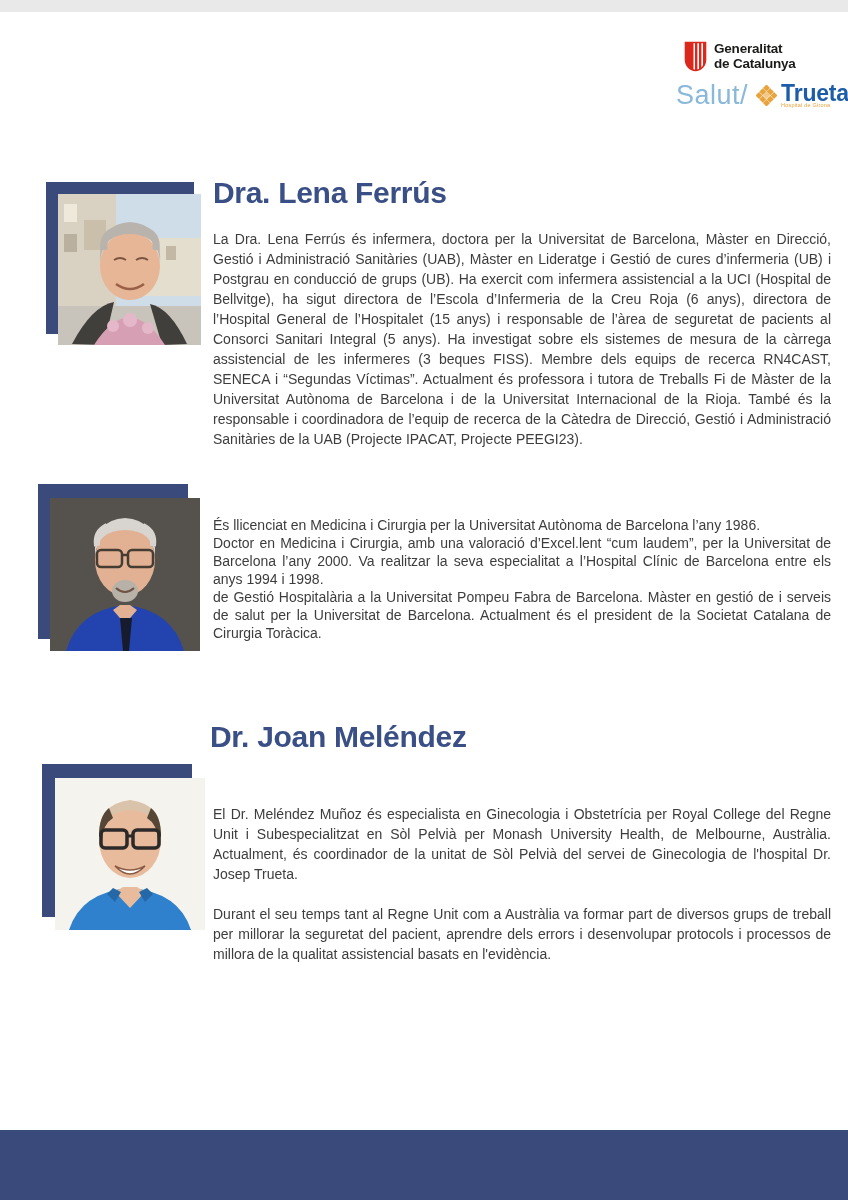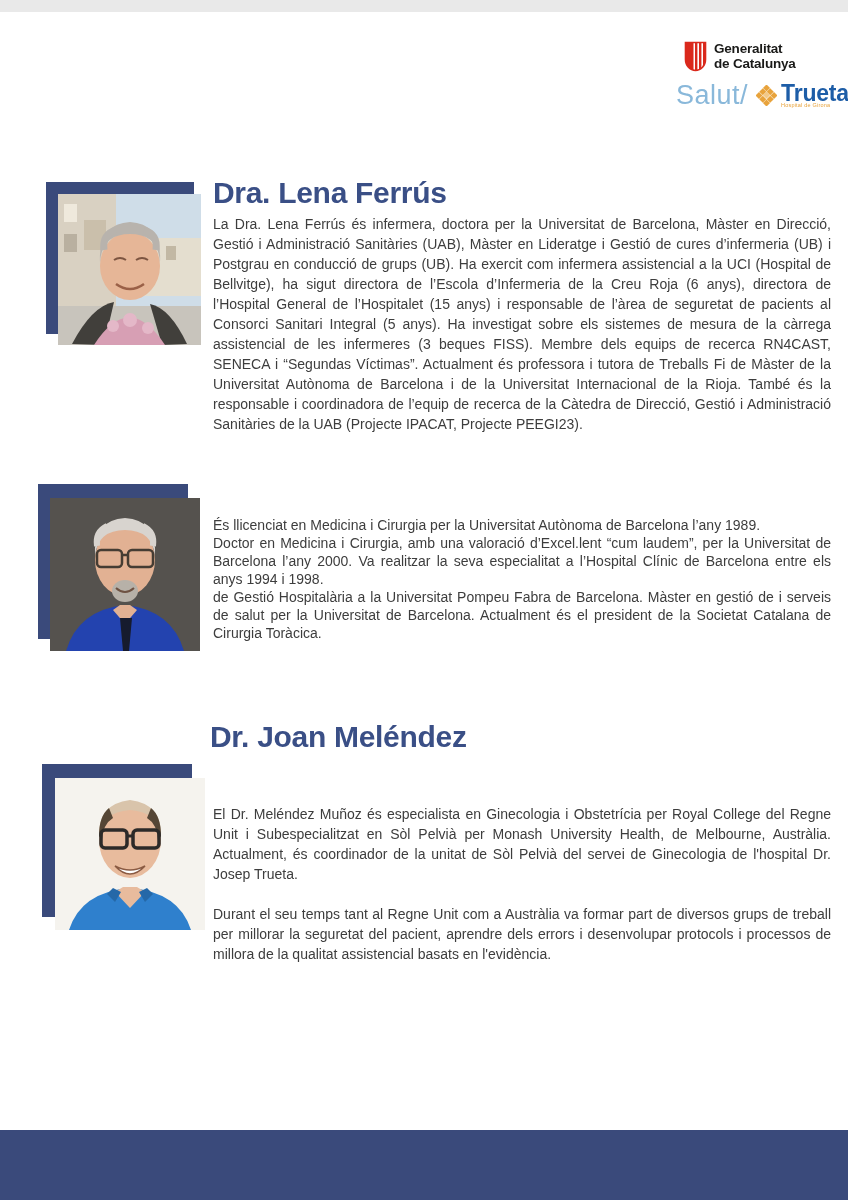--- a/index.html
+++ b/index.html
@@ -113,21 +113,21 @@
       <ellipse cx="72" cy="72" rx="30" ry="34" fill="#e6b697"></ellipse>
       <path d="M42,68 Q40,30 72,28 Q104,30 102,68 Q100,40 72,40 Q44,40 42,68" fill="#b8b3ad"></path>
       <path d="M46,56 Q44,40 58,36" fill="none" stroke="#b8b3ad" stroke-width="7"></path>
       <path d="M98,56 Q100,40 86,36" fill="none" stroke="#b8b3ad" stroke-width="7"></path>
       <path d="M56,66 q6,-4 12,0" stroke="#7c5440" stroke-width="2" fill="none"></path>
       <path d="M78,66 q6,-4 12,0" stroke="#7c5440" stroke-width="2" fill="none"></path>
       <path d="M58,90 q14,10 28,0" stroke="#9a6047" stroke-width="2.5" fill="none"></path>
     </svg>
   </div>
   <h2 class="speaker-name" style="left:213px;top:164px;">Dra. Lena Ferrús</h2>
-  <div class="bio lh20" style="top:202px;">
+  <div class="bio lh20" style="top:217px;">
     <p>La Dra. Lena Ferrús és infermera, doctora per la Universitat de Barcelona, Màster en Direcció, Gestió i Administració Sanitàries (UAB), Màster en Lideratge i Gestió de cures d’infermeria (UB) i Postgrau en conducció de grups (UB). Ha exercit com infermera assistencial a la UCI (Hospital de Bellvitge), ha sigut directora de l’Escola d’Infermeria de la Creu Roja (6 anys), directora de l’Hospital General de l’Hospitalet (15 anys) i responsable de l’àrea de seguretat de pacients al Consorci Sanitari Integral (5 anys). Ha investigat sobre els sistemes de mesura de la càrrega assistencial de les infermeres (3 beques FISS). Membre dels equips de recerca RN4CAST, SENECA i “Segundas Víctimas”. Actualment és professora i tutora de Treballs Fi de Màster de la Universitat Autònoma de Barcelona i de la Universitat Internacional de la Rioja. També és la responsable i coordinadora de l’equip de recerca de la Càtedra de Direcció, Gestió i Administració Sanitàries de la UAB (Projecte IPACAT, Projecte PEEGI23).</p>
   </div>
 
   <div class="frame" style="left:38px;top:472px;width:150px;height:155px;"></div>
   <div class="photo" style="left:50px;top:486px;width:150px;height:153px;">
     <svg width="150" height="153" viewBox="0 0 150 153">
       <rect width="150" height="153" fill="#55524e"></rect>
       <path d="M16,153 Q28,112 75,107 Q122,112 134,153 Z" fill="#2343af"></path>
       <path d="M63,112 L75,126 L87,112 L80,107 L70,107 Z" fill="#e2b193"></path>
       <path d="M70,120 h12 l-3,33 h-6 Z" fill="#161b2e"></path>
@@ -136,21 +136,21 @@
       <path d="M47,48 Q45,34 57,28" fill="none" stroke="#d8d4cf" stroke-width="6"></path>
       <path d="M103,48 Q105,34 93,28" fill="none" stroke="#d8d4cf" stroke-width="6"></path>
       <ellipse cx="75" cy="93" rx="13" ry="11" fill="#b7b1a8"></ellipse>
       <path d="M66,90 q9,8 18,0" stroke="#6e5242" stroke-width="2" fill="none"></path>
       <rect x="47" y="52" width="25" height="17" rx="4" fill="none" stroke="#453c33" stroke-width="2.5"></rect>
       <rect x="78" y="52" width="25" height="17" rx="4" fill="none" stroke="#453c33" stroke-width="2.5"></rect>
       <line x1="72" y1="57" x2="78" y2="57" stroke="#453c33" stroke-width="2.5"></line>
     </svg>
   </div>
   <div class="bio lh18" style="top:504px;">
-    <p>És llicenciat en Medicina i Cirurgia per la Universitat Autònoma de Barcelona l’any 1989.</p>
+    <p>És llicenciat en Medicina i Cirurgia per la Universitat Autònoma de Barcelona l’any 1986.</p>
     <p>Doctor en Medicina i Cirurgia, amb una valoració d’Excel.lent “cum laudem”, per la Universitat de Barcelona l’any 2000. Va realitzar la seva especialitat a l’Hospital Clínic de Barcelona entre els anys 1994 i 1998.</p>
     <p>de Gestió Hospitalària a la Universitat Pompeu Fabra de Barcelona. Màster en gestió de i serveis de salut per la Universitat de Barcelona. Actualment és el president  de la Societat Catalana de Cirurgia Toràcica.</p>
   </div>
 
   <div class="frame" style="left:42px;top:752px;width:150px;height:153px;"></div>
   <div class="photo" style="left:55px;top:766px;width:150px;height:152px;">
     <svg width="150" height="152" viewBox="0 0 150 152">
       <rect width="150" height="152" fill="#f5f3ee"></rect>
       <path d="M14,152 Q26,114 75,110 Q124,114 136,152 Z" fill="#2f80cd"></path>
       <path d="M60,114 L75,130 L90,114 L82,109 L68,109 Z" fill="#e8bb9d"></path>

